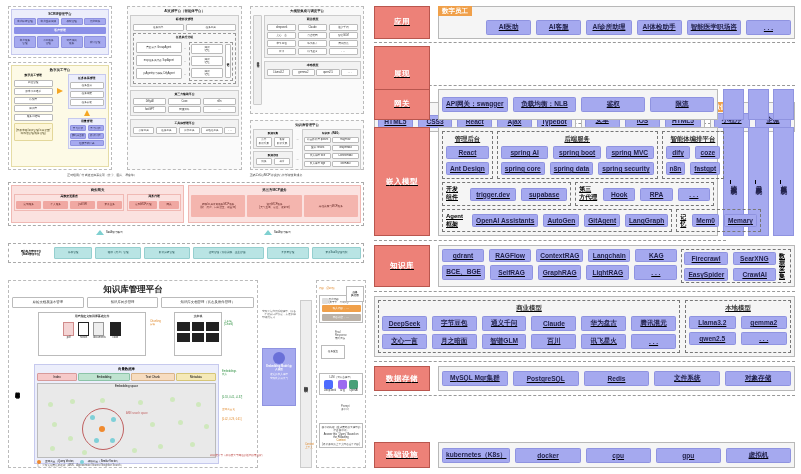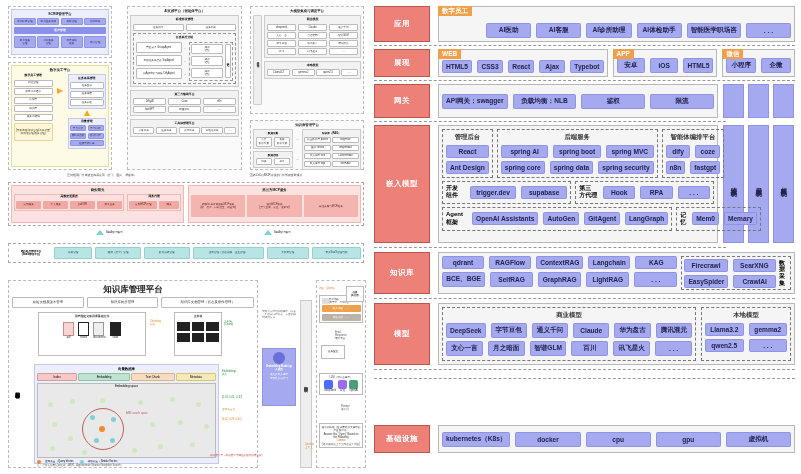--- a/index.html
+++ b/index.html
@@ -63,21 +63,21 @@
   }
   .arrow-u-orange {
     width:0;height:0;border-left:3px solid transparent;border-right:3px solid transparent;
     border-bottom:6px solid #f5a623;
   }
 
   
   #right {
     width: 431px; height:474px; position:relative;
     padding: 6px 6px 6px 4px;
-    display:flex; flex-direction:column;
+    display:flex; flex-direction:column;text-decoration:underline;
   }
   .rrow { display:flex; align-items:stretch; position:relative; }
   .rsep { border-top:1px dashed #999; margin:0; height:0; }
   .cat {
     width:56px; flex:0 0 56px; margin-right:8px;
     background:#ed8178; border:1px solid #b9564e;
     display:flex; align-items:center; justify-content:center;
     color:#fff; font-size:7.5px; font-weight:bold;
     letter-spacing:0.5px;
   }
@@ -577,21 +577,21 @@
             <div class="rchip">AI诊所助理</div>
             <div class="rchip">AI体检助手</div>
             <div class="rchip">智能医学职场咨</div>
             <div class="rchip">. . .</div>
           </div>
         </div>
       </div>
     </div>
     <div class="rsep" style="margin:3px 0;"></div>
 
-    <div class="rrow" style="height:28px;">
+    <div class="rrow" style="height:36px;flex-direction:column;">
       <div class="cat">展现</div>
       <div class="rbody">
         <div class="panel tagpanel" style="flex:5;display:flex;align-items:flex-end;">
           <div class="tag">WEB</div>
           <div class="rowflex" style="width:100%;">
             <div class="rchip">HTML5</div>
             <div class="rchip">CSS3</div>
             <div class="rchip">React</div>
             <div class="rchip">Ajax</div>
             <div class="rchip">Typebot</div>
@@ -762,21 +762,20 @@
             </div>
             <div class="fs5" style="font-weight:bold;white-space:pre-line;flex:0 0 9px;line-height:1.1;">数据
 采集</div>
           </div>
         </div>
       </div>
     </div>
     <div class="rsep" style="margin:4px 0;"></div>
 
     <div class="rrow" style="height:62px;">
-      <div class="cat">模型</div>
       <div class="rbody">
         <div class="panel" style="flex:1;display:flex;gap:5px;">
           <div class="dashgroup" style="flex:6;">
             <div class="grouptitle">商业模型</div>
             <div class="rowflex">
               <div class="rchip">DeepSeek</div>
               <div class="rchip">字节豆包</div>
               <div class="rchip">通义千问</div>
               <div class="rchip">Claude</div>
               <div class="rchip">华为盘古</div>
@@ -800,20 +799,34 @@
             <div class="rowflex" style="margin-top:3px;">
               <div class="rchip">qwen2.5</div>
               <div class="rchip">. . .</div>
             </div>
           </div>
         </div>
       </div>
     </div>
     <div class="rsep" style="margin:4px 0;"></div>
 
+    <div class="rrow" style="height:28px;">
+      <div class="cat">数据存储</div>
+      <div class="rbody">
+        <div class="panel" style="flex:1;display:flex;align-items:center;">
+          <div class="rowflex" style="width:100%;">
+            <div class="rchip">MySQL Mgr集群</div>
+            <div class="rchip">PostgreSQL</div>
+            <div class="rchip">Redis</div>
+            <div class="rchip">文件系统</div>
+            <div class="rchip">对象存储</div>
+          </div>
+        </div>
+      </div>
+    </div>
     <div class="rsep" style="margin:4px 0;"></div>
 
     <div class="rrow" style="height:28px;margin-top:42px;">
       <div class="cat">基础设施</div>
       <div class="rbody">
         <div class="panel" style="flex:1;display:flex;align-items:center;">
           <div class="rowflex" style="width:100%;">
             <div class="rchip">kubernetes（K8s）</div>
             <div class="rchip">docker</div>
             <div class="rchip">cpu</div>

